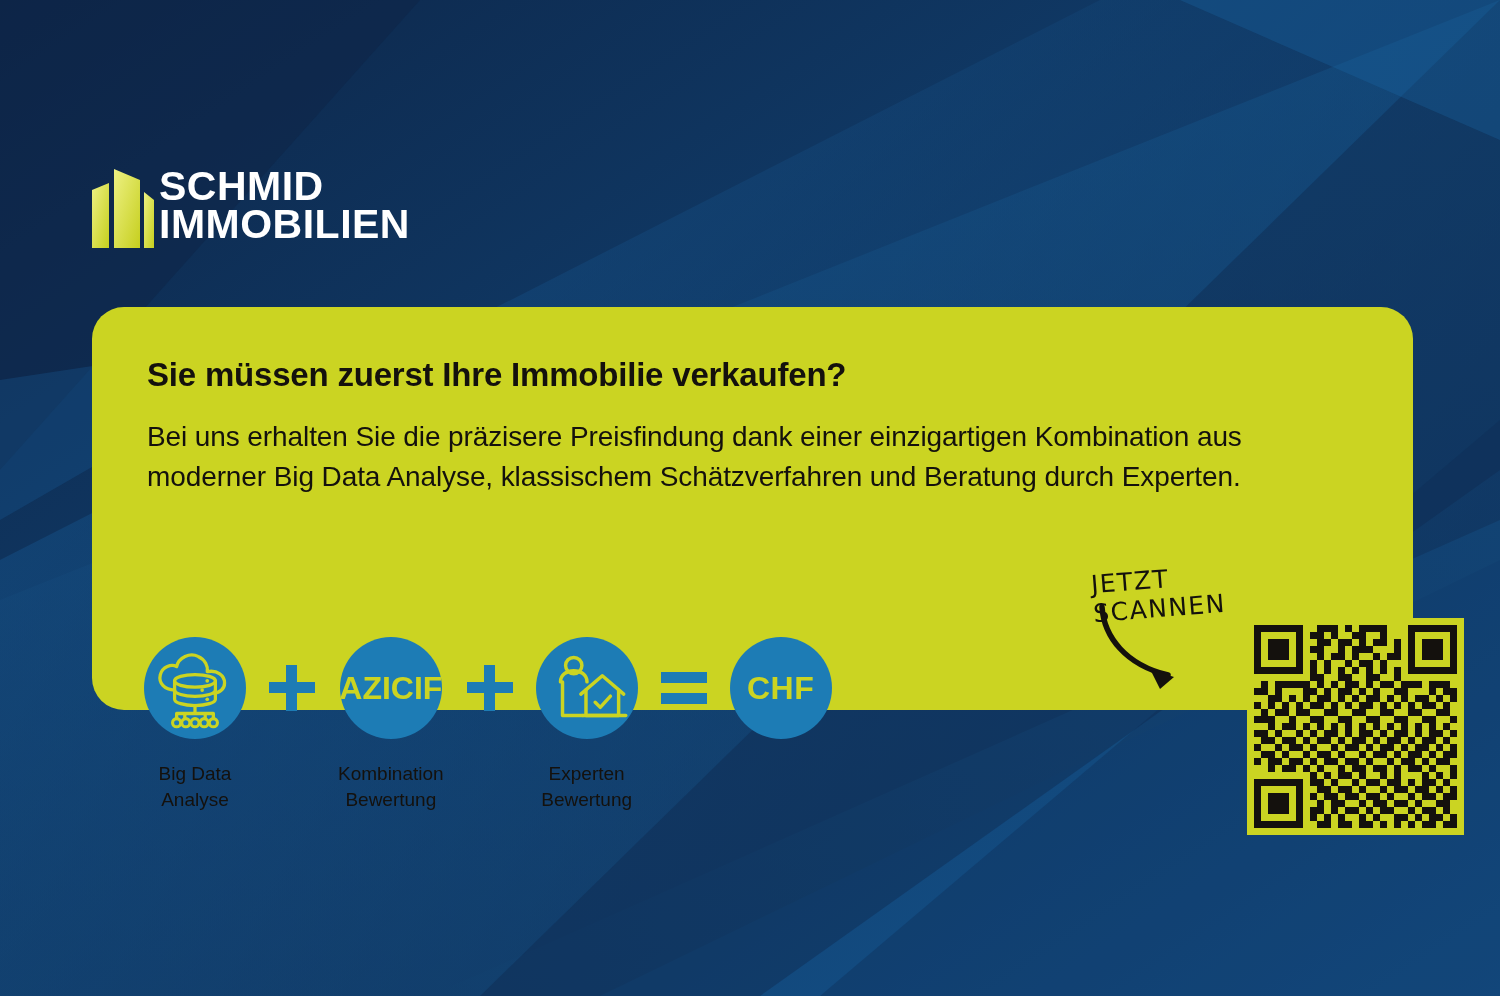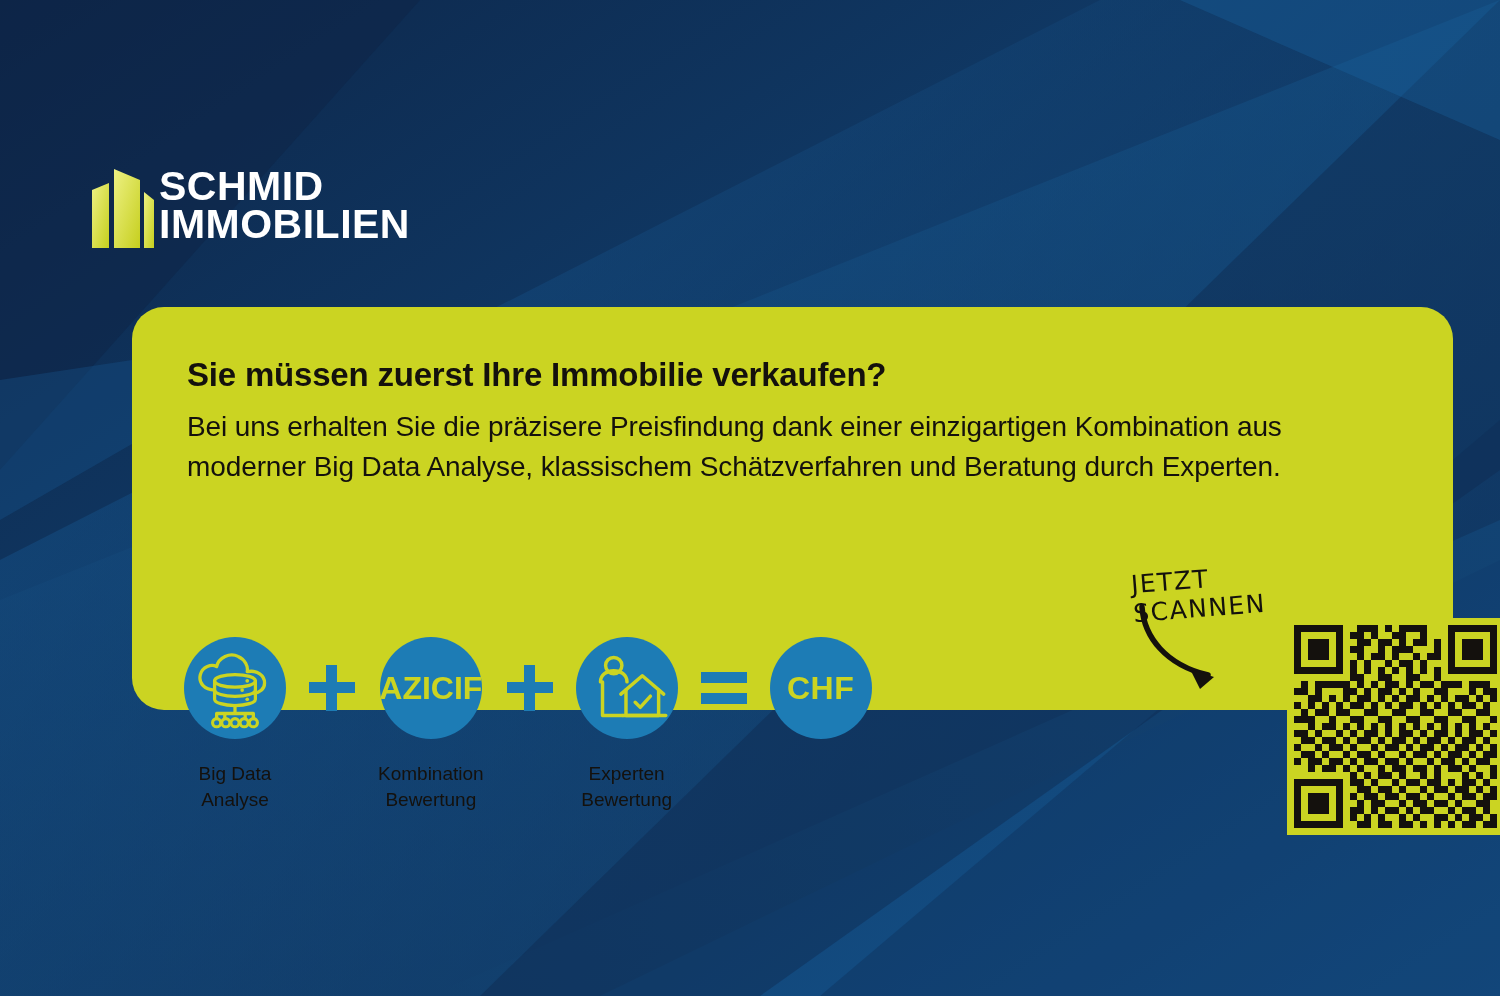--- a/index.html
+++ b/index.html
@@ -30,30 +30,29 @@
   }
 
   
   #card {
     position:absolute;
     left:92px; top:307px;
     width:1321px; height:403px;
     background:#cbd422;
     border-radius:32px;
     z-index:2;
-    margin-left:40px;
   }
 
   #headline {
     position:absolute; left:55px; top:49px;
     font-size:33px; font-weight:bold; color:#14110d;
     letter-spacing:-0.2px;
   }
   #bodytext {
-    position:absolute; left:55px; top:100px;
+    position:absolute; left:55px; top:110px;
     width:1190px;
     font-size:28px; color:#14110d;
     line-height:1.43;
     letter-spacing:-0.1px;
   }
 
   
   #formula {
     position:absolute; left:52px; top:330px;
     display:flex; align-items:flex-start;

